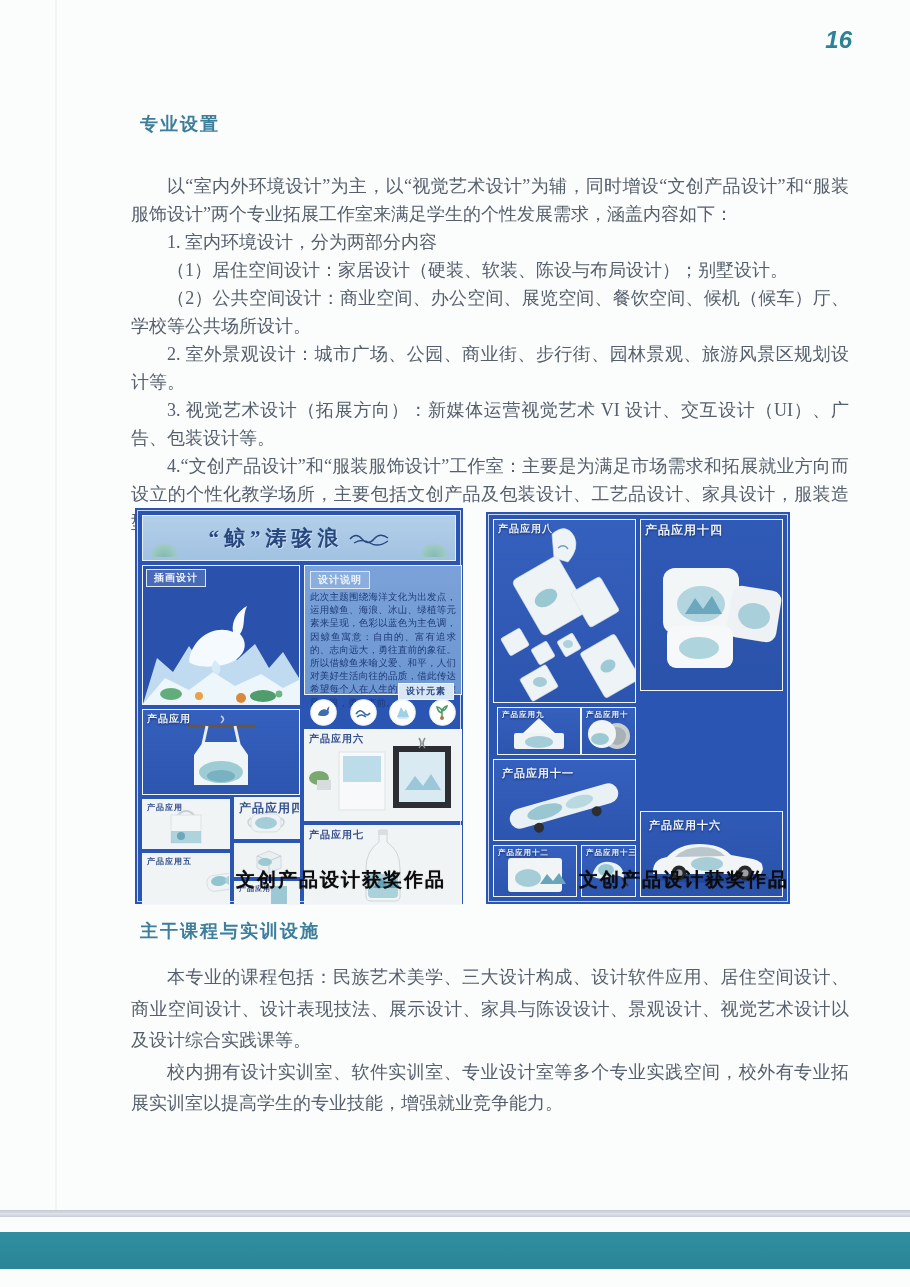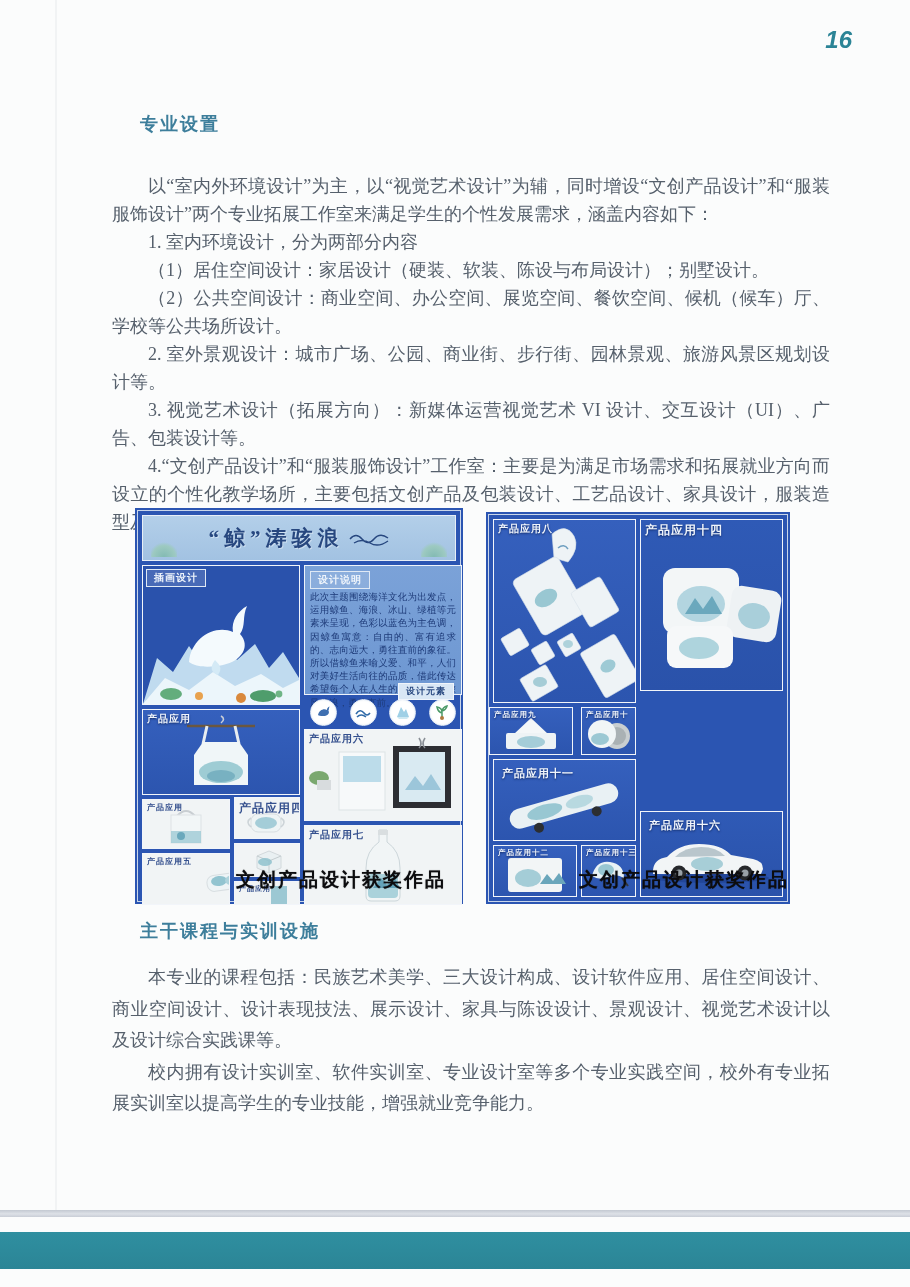--- a/index.html
+++ b/index.html
@@ -3,21 +3,21 @@
 <meta charset="utf-8">
 <style>
   html,body{margin:0;padding:0;background:#e9ebec;}
   .page{position:relative;width:910px;height:1287px;background:#fbfcfc;overflow:hidden;
         font-family:"Liberation Serif",serif;}
   .page-edge{position:absolute;left:55px;top:0;width:2px;height:1210px;background:rgba(120,130,140,.07);}
   .page-number{position:absolute;top:26px;right:58px;font-family:"Liberation Sans",sans-serif;
         font-style:italic;font-weight:bold;font-size:24px;color:#2b8496;}
   .h-teal{position:absolute;left:140px;font-family:"Liberation Sans",sans-serif;
         font-weight:bold;font-size:18px;color:#3d7e9b;letter-spacing:2px;margin:0;}
-  .bodytext{position:absolute;left:112px;width:718px;color:#56606c;font-size:18px;}
+  .bodytext{position:absolute;left:131px;width:718px;color:#56606c;font-size:18px;}
   .bodytext p{margin:0;text-indent:2em;text-align:justify;line-height:28px;}
   .bodytext.wide p{line-height:31.5px;}
 
   
   .poster{position:absolute;background:#2b55b2;outline:1px solid #c9d6ea;box-shadow:0 0 0 3px #2b55b2;}
   .poster *{box-sizing:border-box;}
   .ptile{position:absolute;border:1px solid #f2f5fa;overflow:hidden;}
   .ptile.blue{background:linear-gradient(180deg,#2f5ab6,#2a52aa);}
   .ptile.blue2{background:linear-gradient(180deg,#3560bd,#2c55af);}
   .ptile.white{background:#f1f4f5;}
@@ -245,21 +245,21 @@
         <rect x="22" y="48" width="76" height="66" rx="12" fill="#f3f6f7"></rect>
         <ellipse cx="60" cy="84" rx="24" ry="18" fill="#a3cdd9" opacity="0.8"></ellipse>
         <path d="M44,94 l10,-16 8,11 9,-13 10,18 z" fill="#6ba8bd"></path>
         <rect x="88" y="68" width="50" height="52" rx="10" transform="rotate(9 113 94)" fill="#eef2f4"></rect>
         <ellipse cx="113" cy="96" rx="16" ry="13" transform="rotate(9 113 96)" fill="#97c6d3" opacity="0.8"></ellipse>
         <rect x="26" y="106" width="66" height="42" rx="9" fill="#f6f8f9"></rect>
         <ellipse cx="58" cy="128" rx="20" ry="11" fill="#9ccad6" opacity="0.8"></ellipse>
       </svg>
     </div>
 
-    <div class="ptile blue2" style="left:0;top:192px;width:84px;height:48px;">
+    <div class="ptile blue2" style="left:8px;top:192px;width:84px;height:48px;">
       <span class="tlabel light" style="font-size:7.5px;">产品应用九</span>
       <svg width="82" height="46" viewBox="0 0 82 46">
         <polygon points="41,10 58,26 24,26" fill="#f4f7f8"></polygon>
         <rect x="16" y="25" width="50" height="16" rx="2" fill="#eef3f5"></rect>
         <ellipse cx="41" cy="34" rx="14" ry="6" fill="#98c6d2" opacity="0.85"></ellipse>
       </svg>
     </div>
 
     <div class="ptile blue2" style="left:92px;top:192px;width:55px;height:48px;">
       <span class="tlabel light" style="font-size:7.5px;">产品应用十</span>

